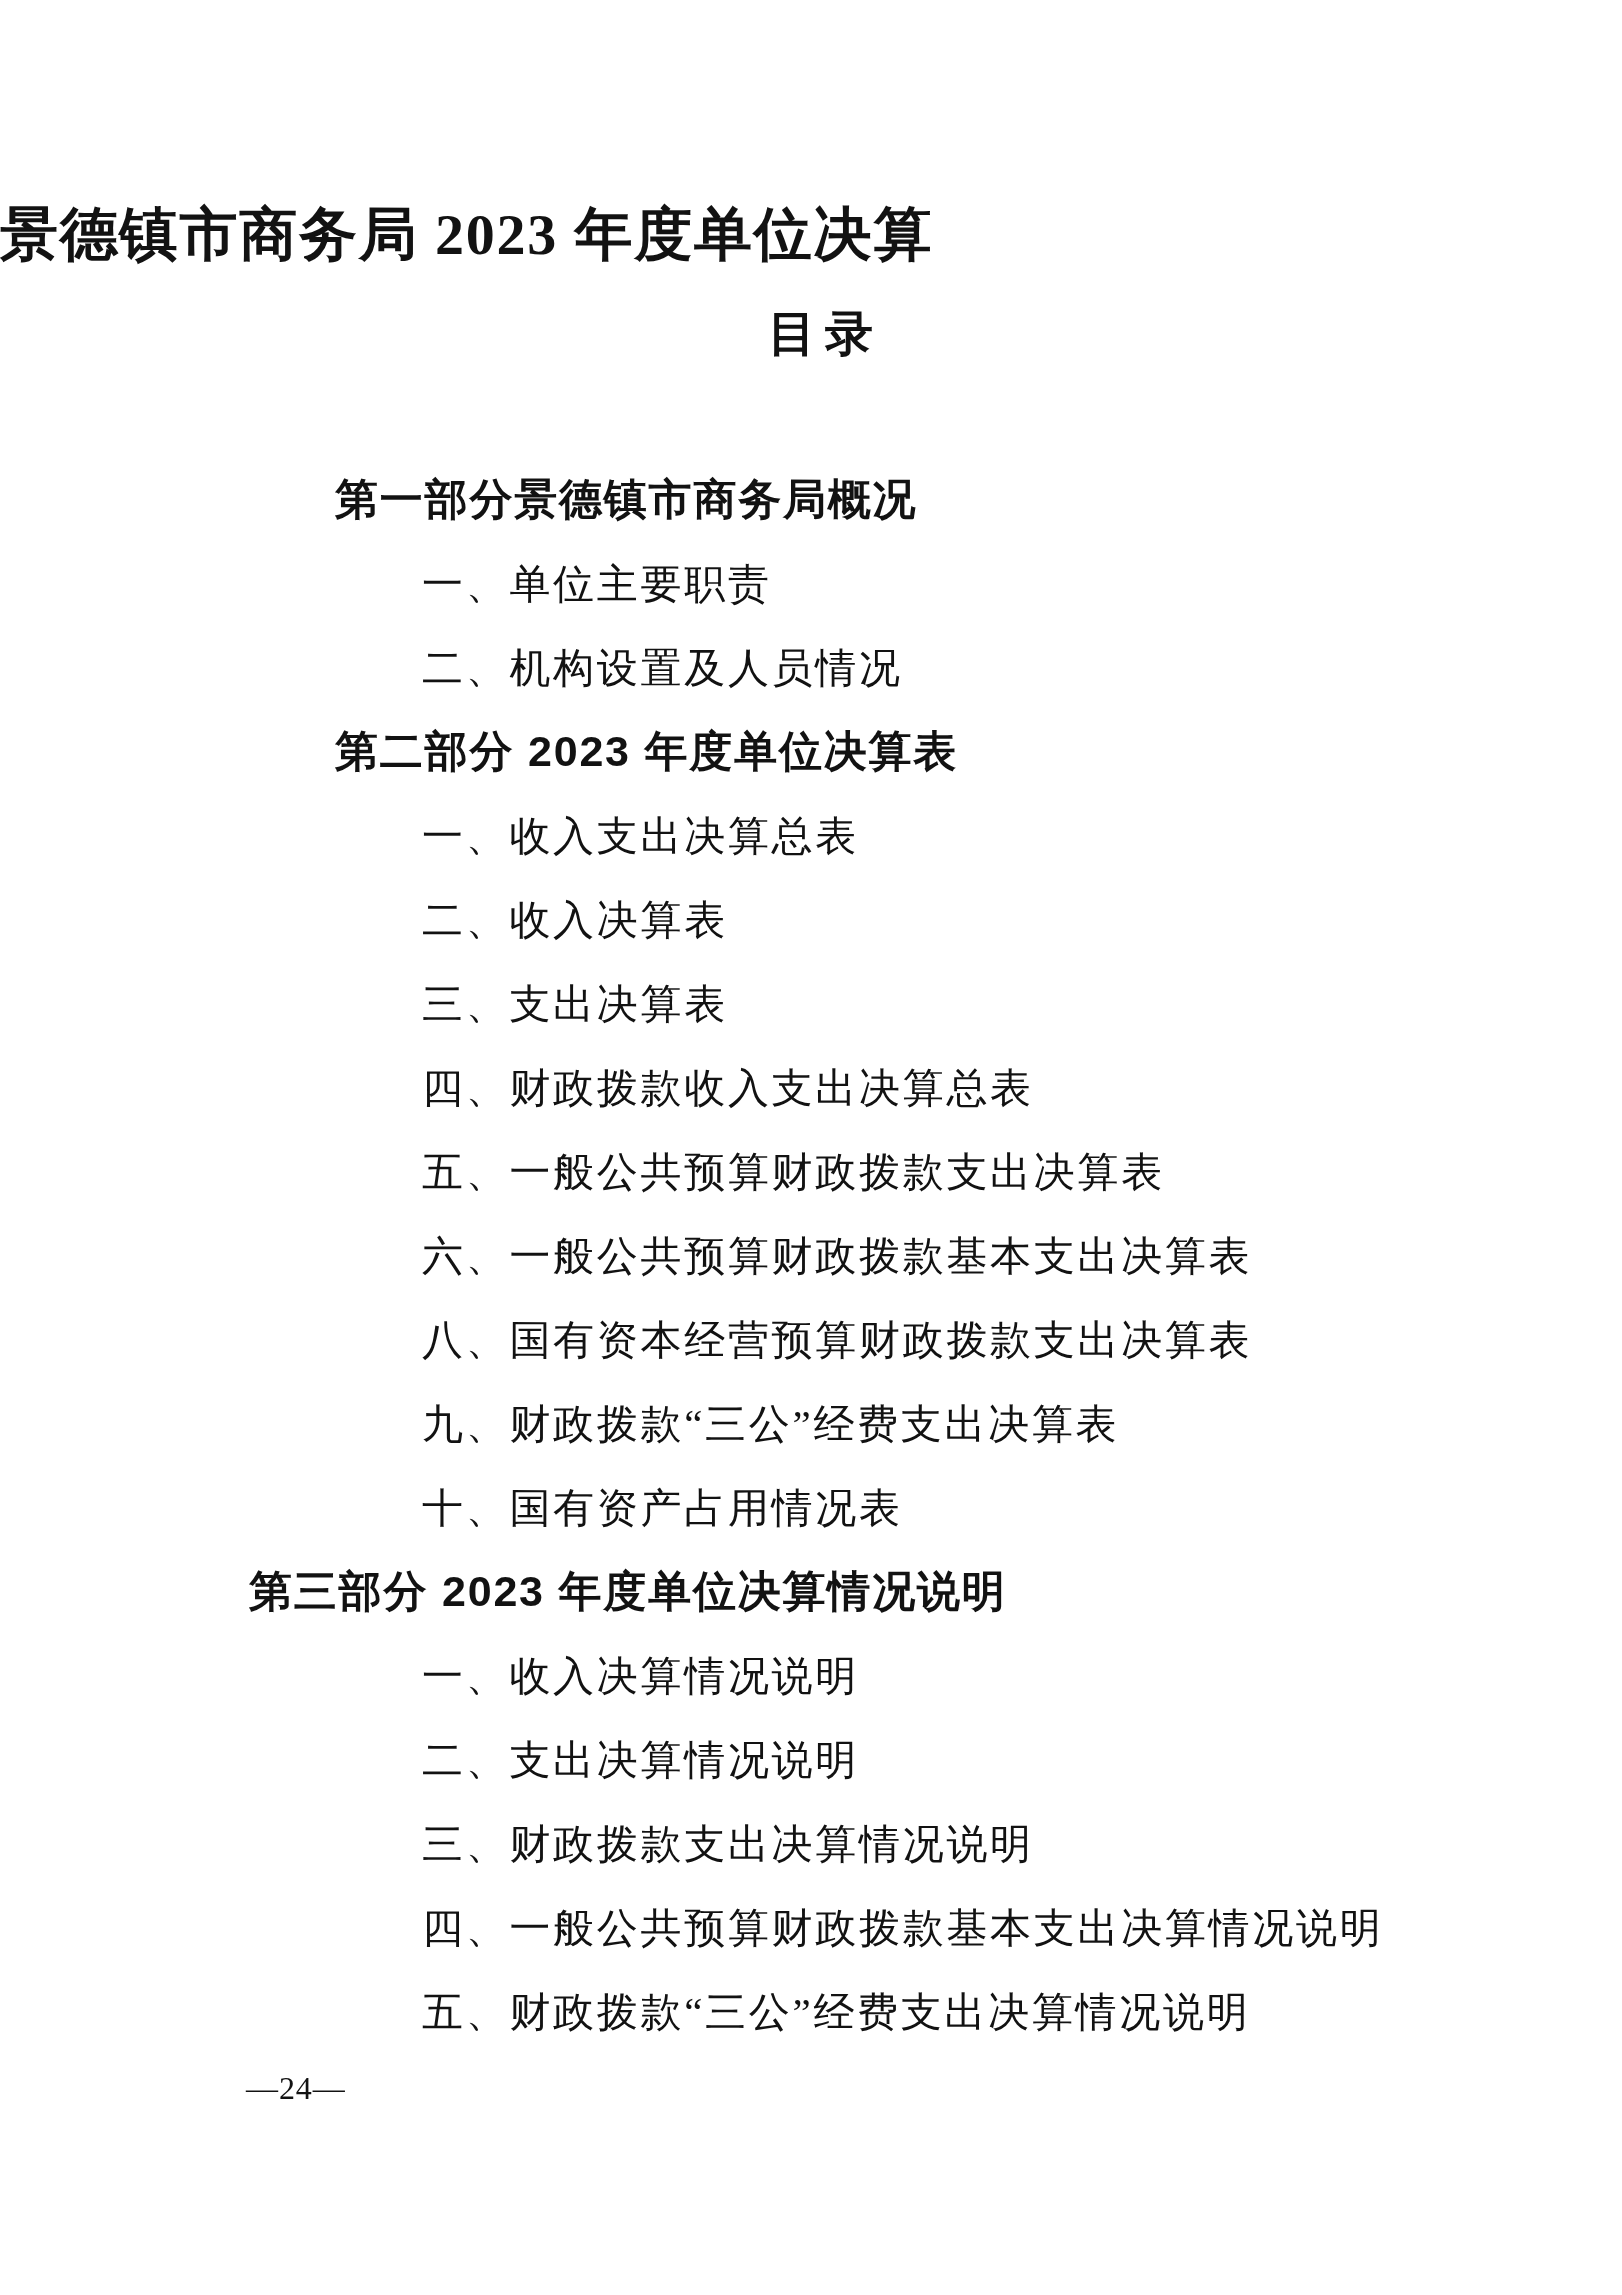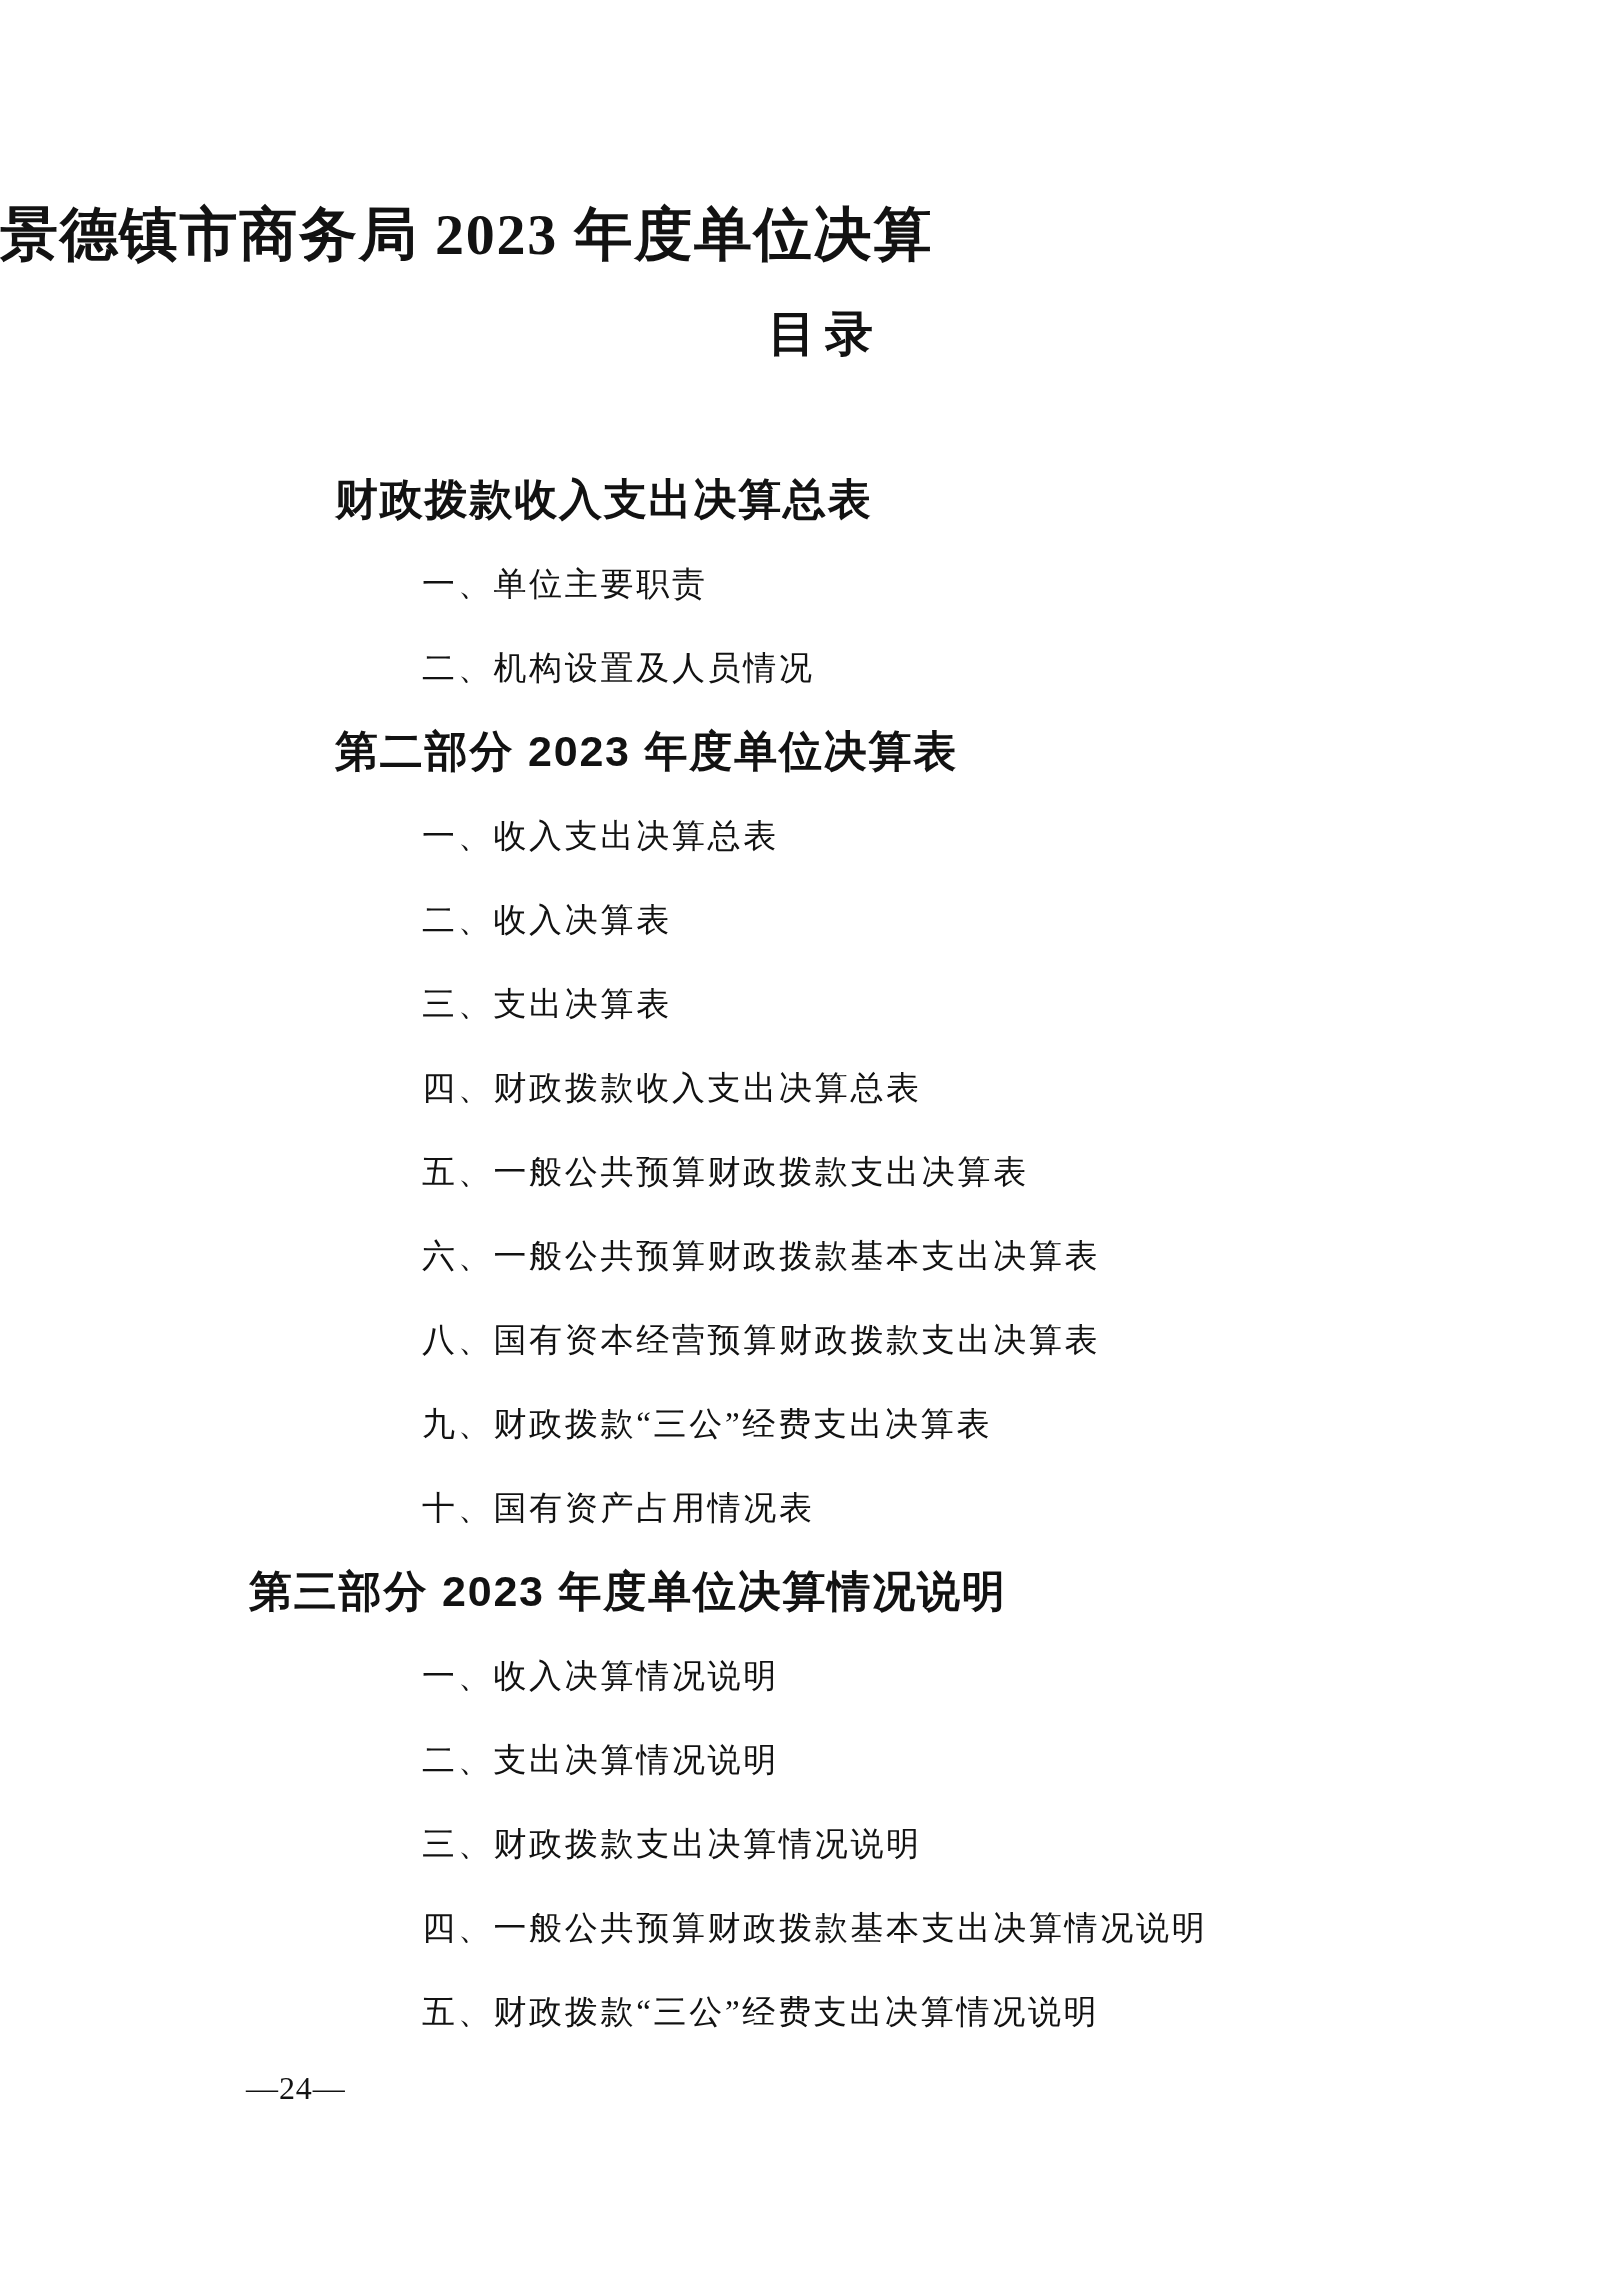--- a/index.html
+++ b/index.html
@@ -51,21 +51,21 @@
     font-weight: bold;
     font-size: 43px;
     letter-spacing: 1.8px;
     margin-left: 335px;
   }
   .toc-section:nth-child(3) .toc-heading {
     margin-left: 249px;
     text-align: center;
   }
   .toc-item {
-    font-size: 33px;
+    font-size: 41px;
     letter-spacing: 2.7px;
     margin-left: 422px;
   }
   .page-number {
     margin-top: 16px;
     margin-left: 246px;
     font-size: 32px;
     letter-spacing: 0.9px;
   }
 </style>
@@ -75,21 +75,21 @@
 <div class="page">
 
   <div class="doc-title">景德镇市商务局 2023 年度单位决算</div>
 
   <div class="toc-caption">目录</div>
 
   <div class="toc">
 
     <div class="toc-section">
       <div class="toc-line">
-        <span class="toc-heading">财政拨款收入支出决算总表</span>
+        <span class="toc-heading">第一部分景德镇市商务局概况</span>
       </div>
       <div class="toc-line">
         <span class="toc-item">一、单位主要职责</span>
       </div>
       <div class="toc-line">
         <span class="toc-item">二、机构设置及人员情况</span>
       </div>
     </div>
 
     <div class="toc-section">

